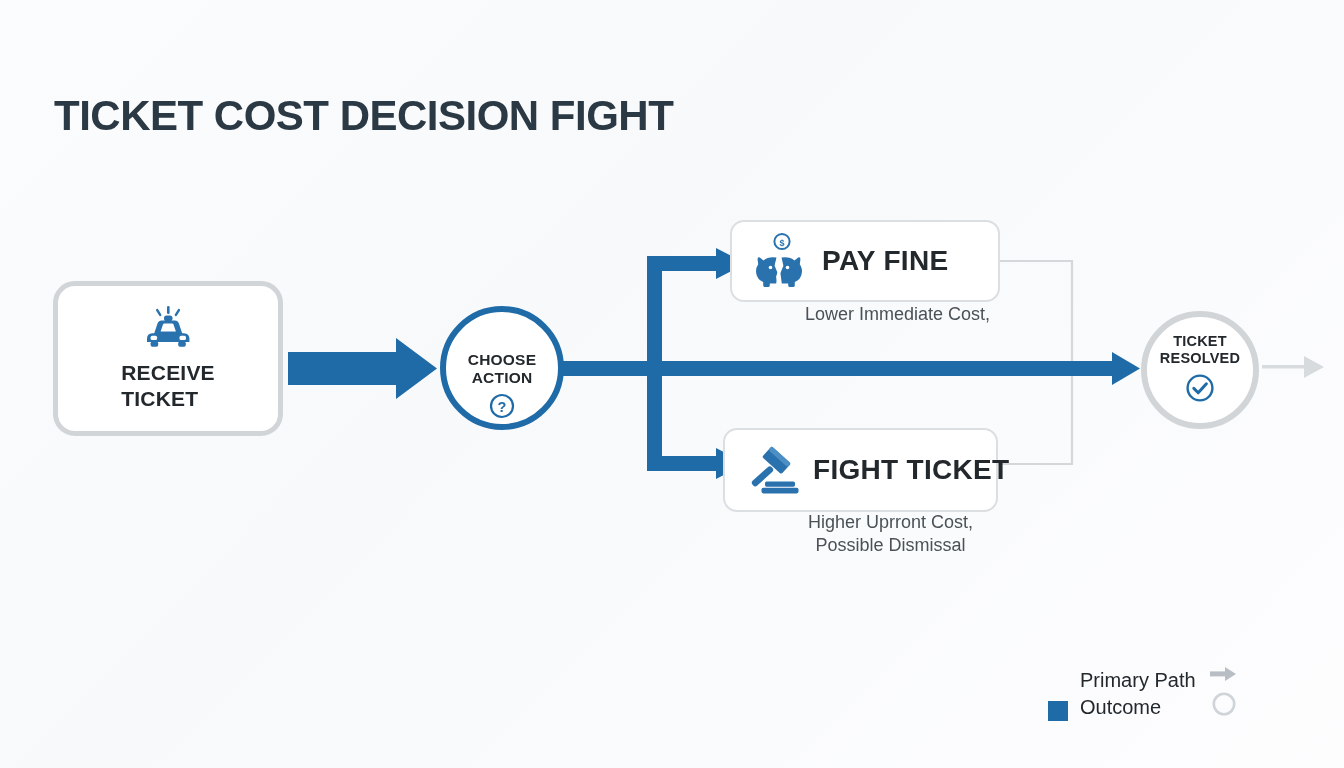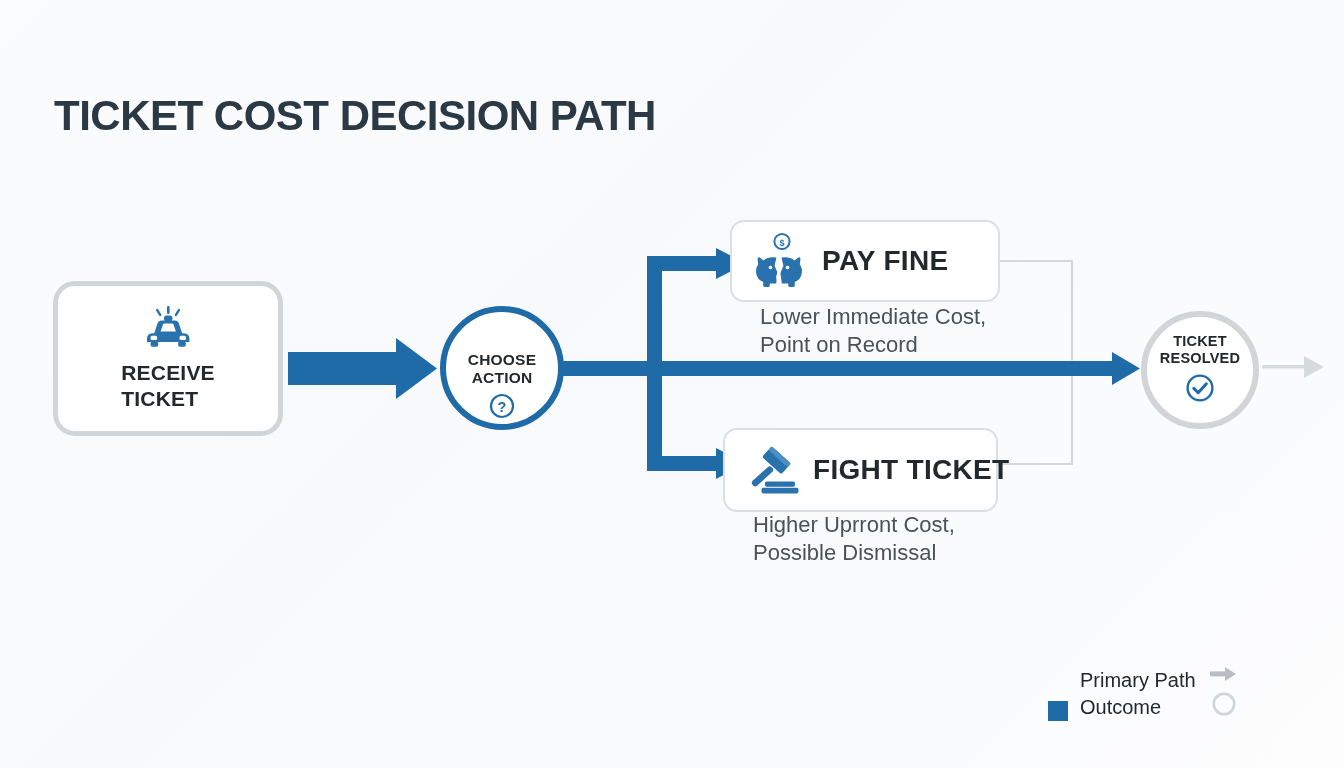--- a/index.html
+++ b/index.html
@@ -115,23 +115,24 @@
     font-weight: bold;
     color: #23282d;
     letter-spacing: 0.3px;
     white-space: nowrap;
   }
   #pay-fine-box  { left: 730px; top: 220px; width: 270px; height: 82px; }
   #fight-box     { left: 723px; top: 428px; width: 275px; height: 84px; }
 
   .option-caption {
     position: absolute;
-    font-size: 22px;
+    font-size: 18px;
     color: #4a5257;
     line-height: 1.26;
+    text-align: center;
   }
   #pay-fine-caption { left: 760px; top: 303px; width: 275px; }
   #fight-caption    { left: 753px; top: 511px; width: 275px; }
 
   
   #end-node {
     position: absolute;
     left: 1141px;
     top: 311px;
     width: 118px;
@@ -183,21 +184,21 @@
     flex-direction: column;
     align-items: center;
     gap: 4px;
   }
 </style>
 </head>
 <body>
 
 <div id="canvas">
 
-  <div id="title">TICKET COST DECISION PATH</div>
+  <div id="title">TICKET COST DECISION FIGHT</div>
 
   <svg id="wires" viewBox="0 0 1344 768" xmlns="http://www.w3.org/2000/svg">
 
     <path d="M1000 261 L1072 261 L1072 369" fill="none" stroke="#d5d8db" stroke-width="2.2"></path>
 
     <path d="M998 464 L1072 464 L1072 369" fill="none" stroke="#d5d8db" stroke-width="2.2"></path>
 
     <g>
       <rect x="288" y="352" width="110" height="33" fill="#1f6ba8"></rect>
       <polygon points="396,338 437,368.5 396,399" fill="#1f6ba8"></polygon>
@@ -291,21 +292,20 @@
 
           <circle cx="20.5" cy="35.5" r="1.8" fill="#ffffff"></circle>
           <circle cx="37.5" cy="35.5" r="1.8" fill="#ffffff"></circle>
         </g>
       </svg>
     </div>
     <div class="opt-label">PAY FINE</div>
   </div>
   <div class="option-caption" id="pay-fine-caption">
     <div>Lower Immediate Cost,</div>
-    <div>Point on Record</div>
   </div>
 
   <div class="option-box" id="fight-box">
     <div class="opt-icon">
       <svg width="56" height="52" viewBox="0 0 56 52" xmlns="http://www.w3.org/2000/svg">
         <g fill="#2a72ae">
 
           <rect x="20.5" y="9" width="26" height="14.5" rx="2" transform="rotate(42 33.5 16.2)" fill="#2a72ae"></rect>
 
           <rect x="20.5" y="9" width="26" height="5" rx="2" transform="rotate(42 33.5 16.2)" fill="#4b8fc4"></rect>

